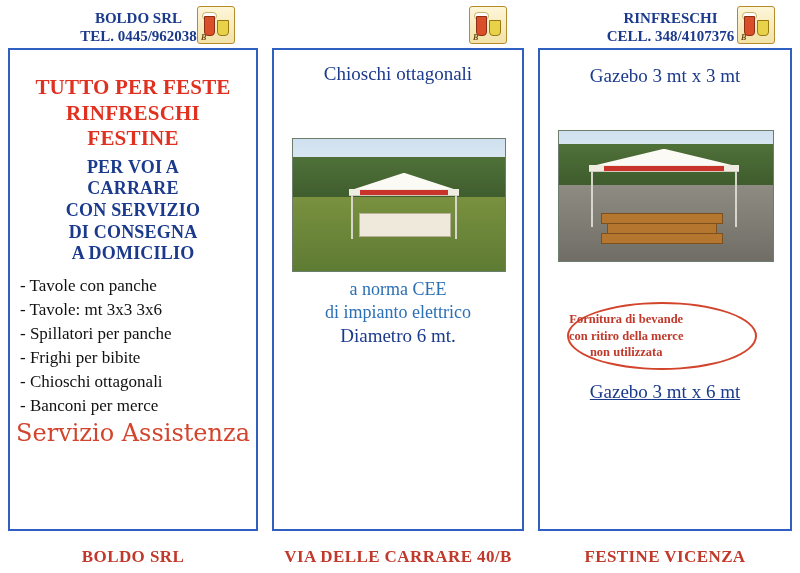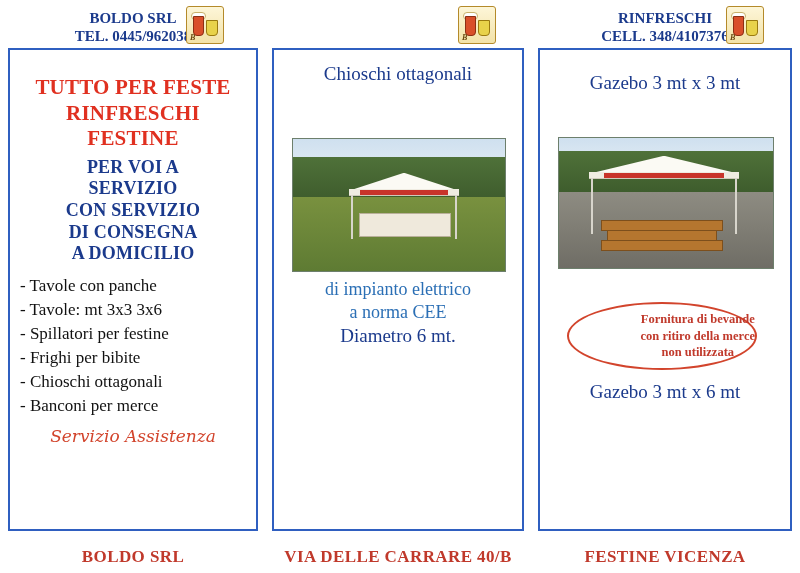--- a/index.html
+++ b/index.html
@@ -19,20 +19,21 @@
     height: 573px;
     box-sizing: border-box;
   }
 
   
   .col {
     position: absolute;
     top: 0;
     height: 573px;
     box-sizing: border-box;
+    padding-left: 11px;
   }
   .col-left   { left: 8px;   width: 250px; }
   .col-mid    { left: 272px; width: 252px; }
   .col-right  { left: 538px; width: 254px; }
 
   .col-head {
     text-align: center;
     color: #1b3a8c;
     font-weight: bold;
     font-size: 15px;
@@ -118,23 +119,21 @@
   .bullets {
     margin: 9px 0 0 10px;
     color: #111;
     font-size: 17px;
     line-height: 1.42;
   }
   .bullets div { white-space: nowrap; }
   .script {
     text-align: center;
     color: #d2442c;
-    font-style: italic;
-    font-size: 17px;
-    margin-top: 7px;
+    font-size: 24px;
     font-family: "DejaVu Serif", serif;
   }
 
   
   .photo {
     position: relative;
     overflow: hidden;
     background: #8fa98c;
     border: 1px solid #6d7f6c;
   }
@@ -200,21 +199,21 @@
     height: 68px;
     border: 2px solid #d2442c;
     border-radius: 50% / 50%;
     color: #c0392b;
     text-align: center;
     font-weight: bold;
     font-size: 12.5px;
     line-height: 1.35;
     display: flex;
     align-items: center;
-    justify-content: flex-end;
+    justify-content: flex-start;
     box-sizing: border-box;
   }
 </style>
 </head>
 <body>
 
 <div class="page">
 
   <div class="col col-left">
 
@@ -232,30 +231,30 @@
     <div class="panel">
 
       <div class="headline">
         <div>TUTTO PER FESTE</div>
         <div>RINFRESCHI</div>
         <div>FESTINE</div>
       </div>
 
       <div class="subhead">
         <div>PER VOI A</div>
-        <div>SERVIZIO</div>
+        <div>CARRARE</div>
         <div>CON SERVIZIO</div>
         <div>DI CONSEGNA</div>
         <div>A DOMICILIO</div>
       </div>
 
       <div class="bullets">
         <div>- Tavole con panche</div>
         <div>- Tavole: mt 3x3  3x6</div>
-        <div>- Spillatori per festine</div>
+        <div>- Spillatori per panche</div>
         <div>- Frighi per bibite</div>
         <div>- Chioschi ottagonali</div>
         <div>- Banconi per merce</div>
       </div>
 
       <div class="script">Servizio Assistenza</div>
 
     </div>
 
     <div class="col-foot">BOLDO SRL</div>
@@ -286,22 +285,22 @@
           <div class="banner"></div>
           <div class="leg legL"></div>
           <div class="leg legR"></div>
         </div>
         <div class="counter" style="left:66px; top:74px; width:90px; height:22px;"></div>
       </div>
 
       <div class="cap-cyan" style="margin-top:12px;">
         <div>Con bancone di</div>
         <div>servizio dotati</div>
+        <div>a norma CEE</div>
         <div>di impianto elettrico</div>
-        <div>a norma CEE</div>
       </div>
 
       <div class="cap-blue" style="margin-top:0;">Diametro 6 mt.</div>
 
     </div>
 
     <div class="col-foot">VIA DELLE CARRARE 40/B</div>
   </div>
 
   <div class="col col-right">
@@ -312,21 +311,21 @@
       <div class="logo logo-right">
         <div class="foam"></div>
         <div class="glassA"></div>
         <div class="glassB"></div>
         <div class="mark">B</div>
       </div>
     </div>
 
     <div class="panel">
 
-      <div class="cap-blue" style="margin-top:21px;">Gazebo 3 mt x 3 mt</div>
+      <div class="cap-blue" style="margin-top:14px;">Gazebo 3 mt x 3 mt</div>
 
       <div class="photo" style="left:18px; top:42px; width:214px; height:130px;">
         <div class="sky" style="height:34%;"></div>
         <div class="trees" style="top:10%; height:34%;"></div>
         <div class="ground" style="height:58%; background:linear-gradient(#8e8c82,#6f6d65);"></div>
         <div class="gz" style="left:30px; top:18px; width:150px; height:78px;">
           <div class="top"></div>
           <div class="valance"></div>
           <div class="banner"></div>
           <div class="leg legL"></div>
@@ -338,20 +337,20 @@
       </div>
 
       <div class="oval">
         <div>
           <div>Fornitura di bevande</div>
           <div>con ritiro della merce</div>
           <div>non utilizzata</div>
         </div>
       </div>
 
-      <div class="cap-blue" style="position:absolute; left:0; right:0; top:330px;">Gazebo 3 mt x 6 mt</div>
+      <div class="cap-blue" style="position:absolute; left:0; right:0; top:330px;text-decoration:underline;">Gazebo 3 mt x 6 mt</div>
 
     </div>
 
     <div class="col-foot">FESTINE VICENZA</div>
   </div>
 
 </div>
 
 </body></html>

